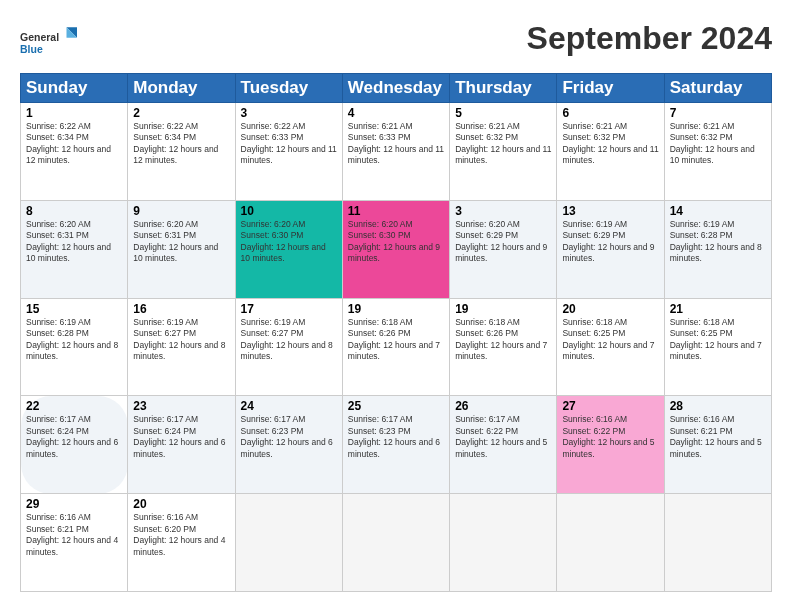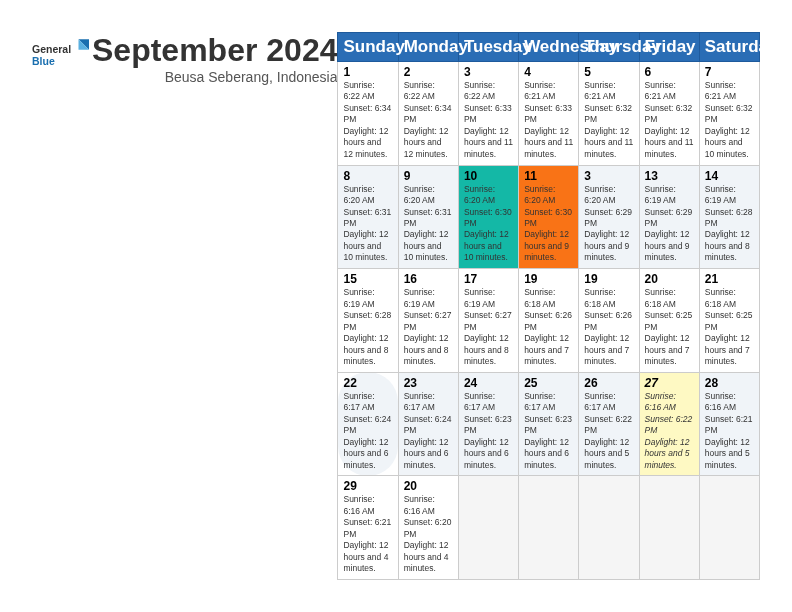--- a/index.html
+++ b/index.html
@@ -6,23 +6,23 @@
     body {
       font-family: Arial, sans-serif;
       background: #fff;
       width: 792px;
       height: 612px;
       overflow: hidden;
     }
     .page {
       width: 792px;
       height: 612px;
-      padding: 32px;
+      padding: 20px;
       display: flex;
-      flex-direction: row;
+      flex-direction: column;
     }
     .header {
       display: flex;
       justify-content: space-between;
       align-items: flex-start;
       margin-bottom: 8px;
     }
     .logo {
       display: flex;
       align-items: center;
@@ -91,21 +91,20 @@
   <svg width="60" height="45" viewBox="0 0 80 45">
     <text x="0" y="20" font-size="14" font-weight="bold" font-family="Arial" fill="#333">General</text>
     <text x="0" y="36" font-size="14" font-weight="bold" font-family="Arial" fill="#1a6faf">Blue</text>
     <polygon points="62,2 76,2 76,18 62,18" fill="none"></polygon>
     <polygon points="62,2 76,2 76,16" fill="#1a6faf"></polygon>
     <polygon points="62,2 76,16 62,16" fill="#5ab0e0"></polygon>
   </svg>
 </div>
     <div class="title-block">
       <div class="month-title">September 2024</div>
-      <div class="subtitle">Beusa Seberang, Indonesia</div>
     </div>
   </div>
 
   <table class="calendar">
     <thead>
       <tr>
         <th>Sunday</th>
         <th>Monday</th>
         <th>Tuesday</th>
         <th>Wednesday</th>
@@ -151,21 +150,21 @@
             <div class="day-info">Sunrise: 6:20 AM<br>Sunset: 6:31 PM<br>Daylight: 12 hours and 10 minutes.</div>
           </td>
           <td style="background: rgb(240, 244, 248);">
             <span class="day-num">9</span>
             <div class="day-info">Sunrise: 6:20 AM<br>Sunset: 6:31 PM<br>Daylight: 12 hours and 10 minutes.</div>
           </td>
           <td style="background: #14b8a6;">
             <span class="day-num">10</span>
             <div class="day-info">Sunrise: 6:20 AM<br>Sunset: 6:30 PM<br>Daylight: 12 hours and 10 minutes.</div>
           </td>
-          <td style="background: #f97316;">
+          <td style="background: #ec4899;">
             <span class="day-num">11</span>
             <div class="day-info">Sunrise: 6:20 AM<br>Sunset: 6:30 PM<br>Daylight: 12 hours and 9 minutes.</div>
           </td>
           <td style="background: rgb(240, 244, 248);">
             <span class="day-num">3</span>
             <div class="day-info">Sunrise: 6:20 AM<br>Sunset: 6:29 PM<br>Daylight: 12 hours and 9 minutes.</div>
           </td>
           <td style="background: rgb(240, 244, 248);">
             <span class="day-num">13</span>
             <div class="day-info">Sunrise: 6:19 AM<br>Sunset: 6:29 PM<br>Daylight: 12 hours and 9 minutes.</div>
@@ -219,21 +218,21 @@
             <div class="day-info">Sunrise: 6:17 AM<br>Sunset: 6:23 PM<br>Daylight: 12 hours and 6 minutes.</div>
           </td>
           <td style="background: rgb(240, 244, 248);">
             <span class="day-num">25</span>
             <div class="day-info">Sunrise: 6:17 AM<br>Sunset: 6:23 PM<br>Daylight: 12 hours and 6 minutes.</div>
           </td>
           <td style="background: rgb(240, 244, 248);">
             <span class="day-num">26</span>
             <div class="day-info">Sunrise: 6:17 AM<br>Sunset: 6:22 PM<br>Daylight: 12 hours and 5 minutes.</div>
           </td>
-          <td style="background: #fef9c3; font-style: italic;">
+          <td style="background: #f9a8d4;">
             <span class="day-num">27</span>
             <div class="day-info">Sunrise: 6:16 AM<br>Sunset: 6:22 PM<br>Daylight: 12 hours and 5 minutes.</div>
           </td>
           <td style="background: rgb(240, 244, 248);">
             <span class="day-num">28</span>
             <div class="day-info">Sunrise: 6:16 AM<br>Sunset: 6:21 PM<br>Daylight: 12 hours and 5 minutes.</div>
           </td>
         </tr>
         <tr>
           <td>

